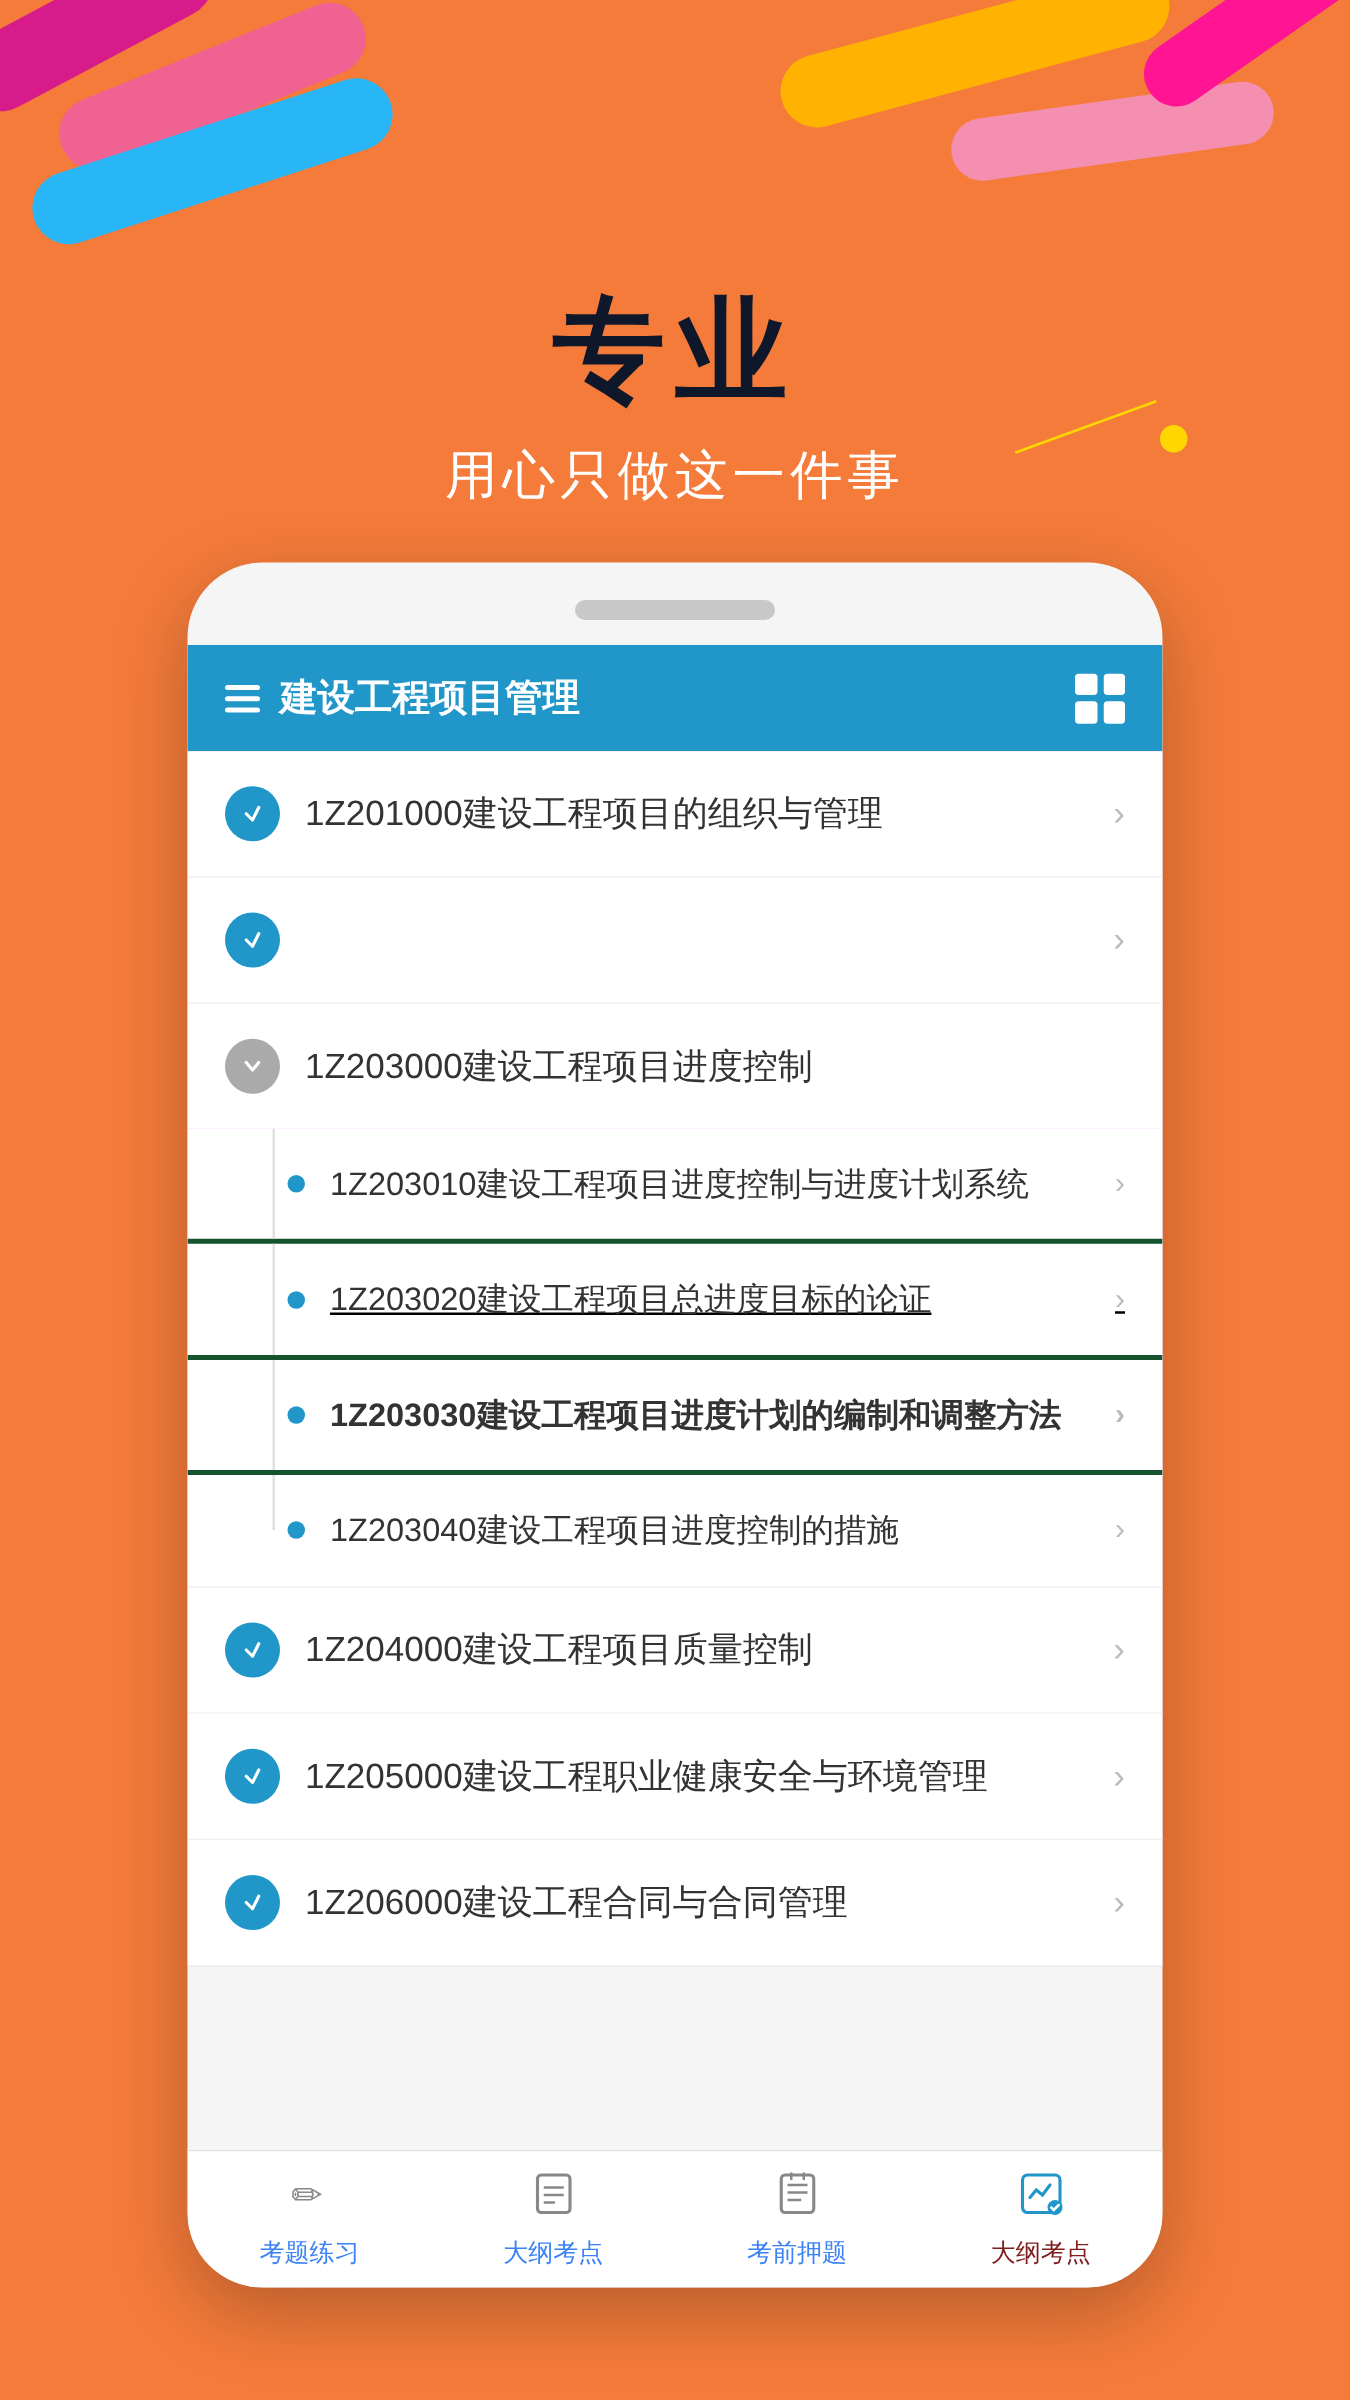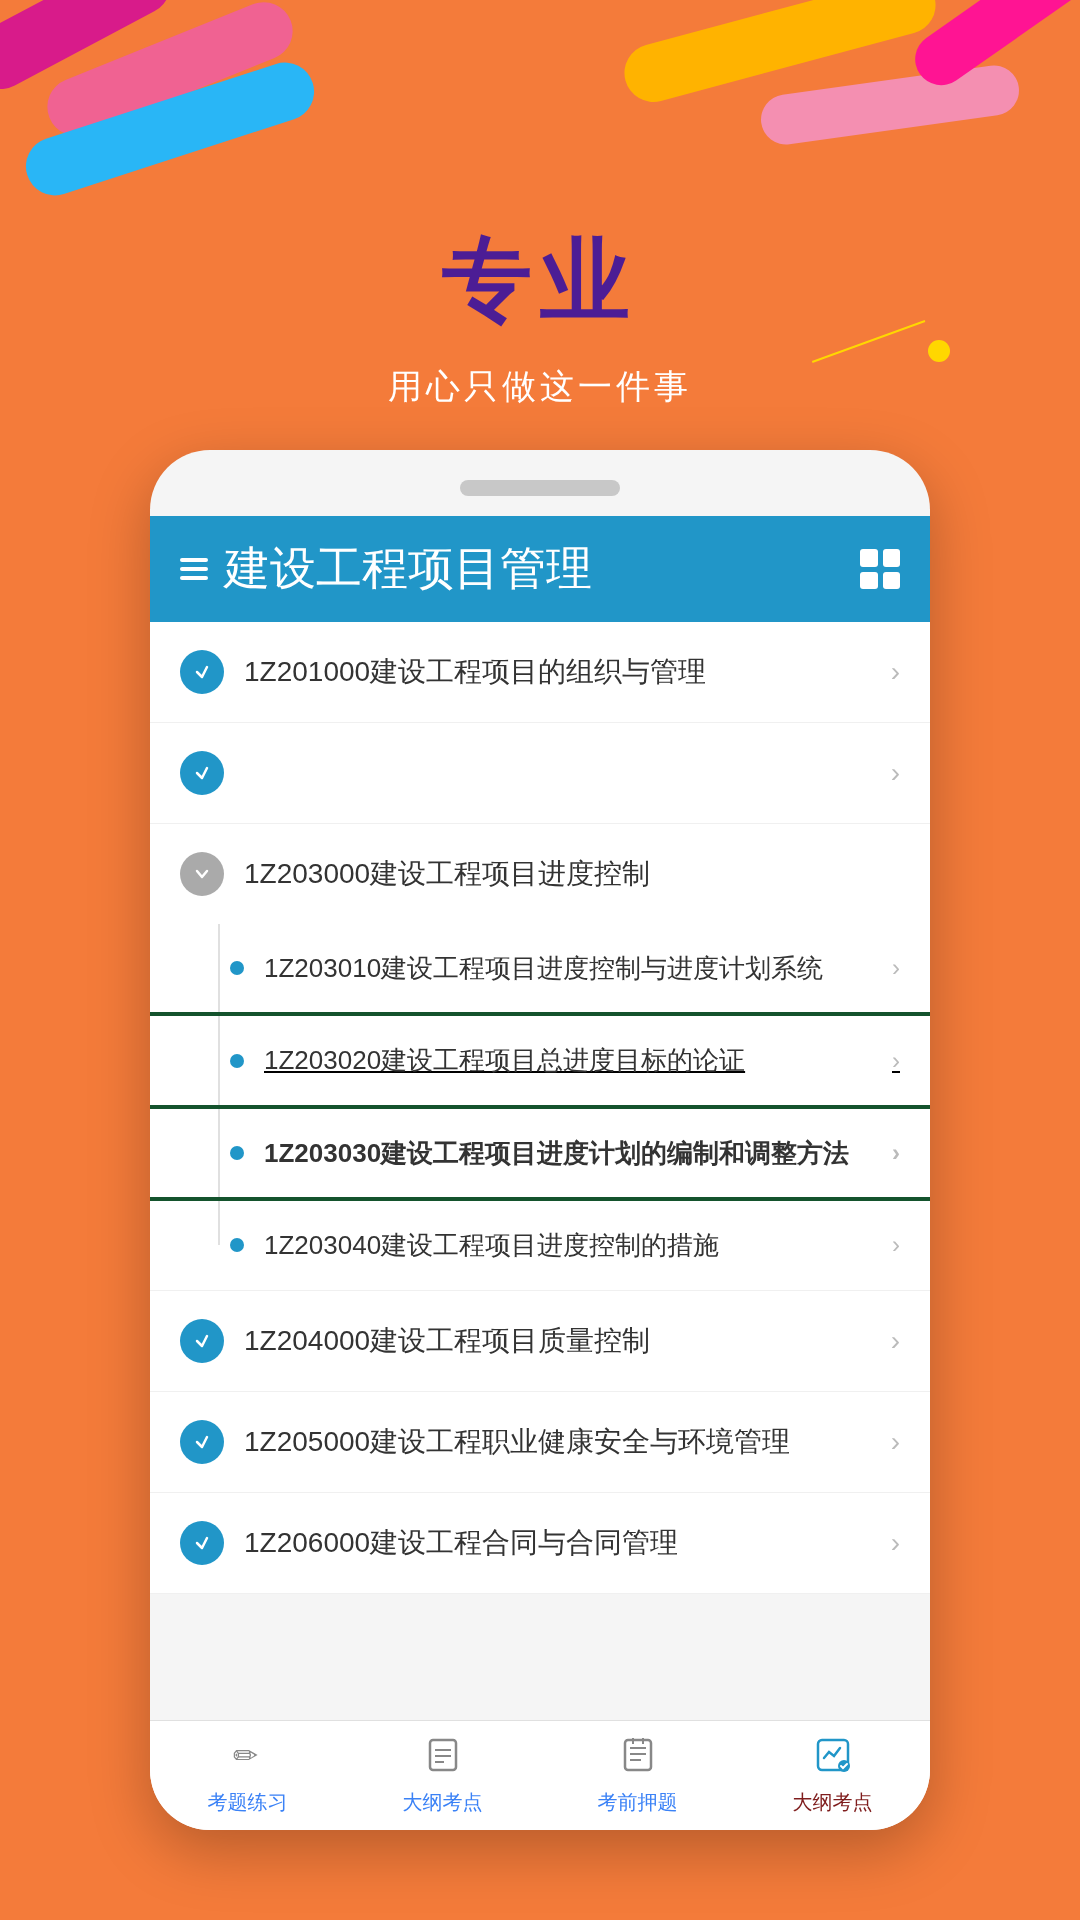--- a/index.html
+++ b/index.html
@@ -26,27 +26,27 @@
     
     .hero-section {
       position: absolute;
       top: 220px;
       width: 100%;
       text-align: center;
     }
     .hero-title {
       font-size: 90px;
       font-weight: 900;
-      color: #4c1d95;
+      color: #0f172a;
       letter-spacing: 8px;
     }
     .hero-subtitle {
-      font-size: 34px;
+      font-size: 42px;
       color: white;
-      margin-top: 22px;
+      margin-top: 10px;
       letter-spacing: 4px;
     }
 
     
     .yellow-dot {
       position: absolute;
       top: 340px;
       right: 130px;
       width: 22px;
       height: 22px;
@@ -96,22 +96,22 @@
       align-items: center;
       justify-content: space-between;
     }
     .app-header-left {
       display: flex;
       align-items: center;
       gap: 16px;
     }
     .header-title {
       color: white;
-      font-size: 46px;
-      font-weight: normal;
+      font-size: 30px;
+      font-weight: bold;
     }
     .header-menu-icon {
       color: white;
       font-size: 32px;
       display: flex;
       flex-direction: column;
       gap: 5px;
     }
     .header-menu-icon span {
       display: block;

